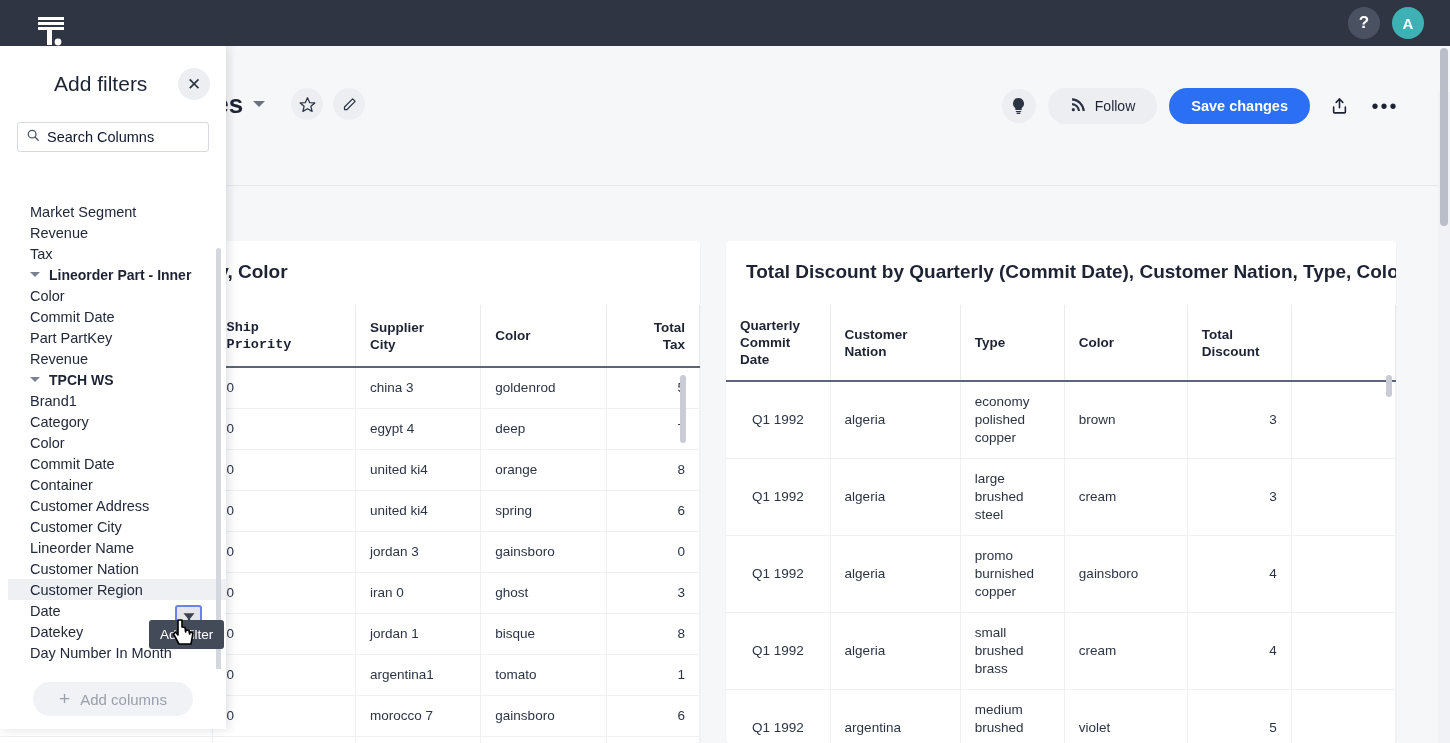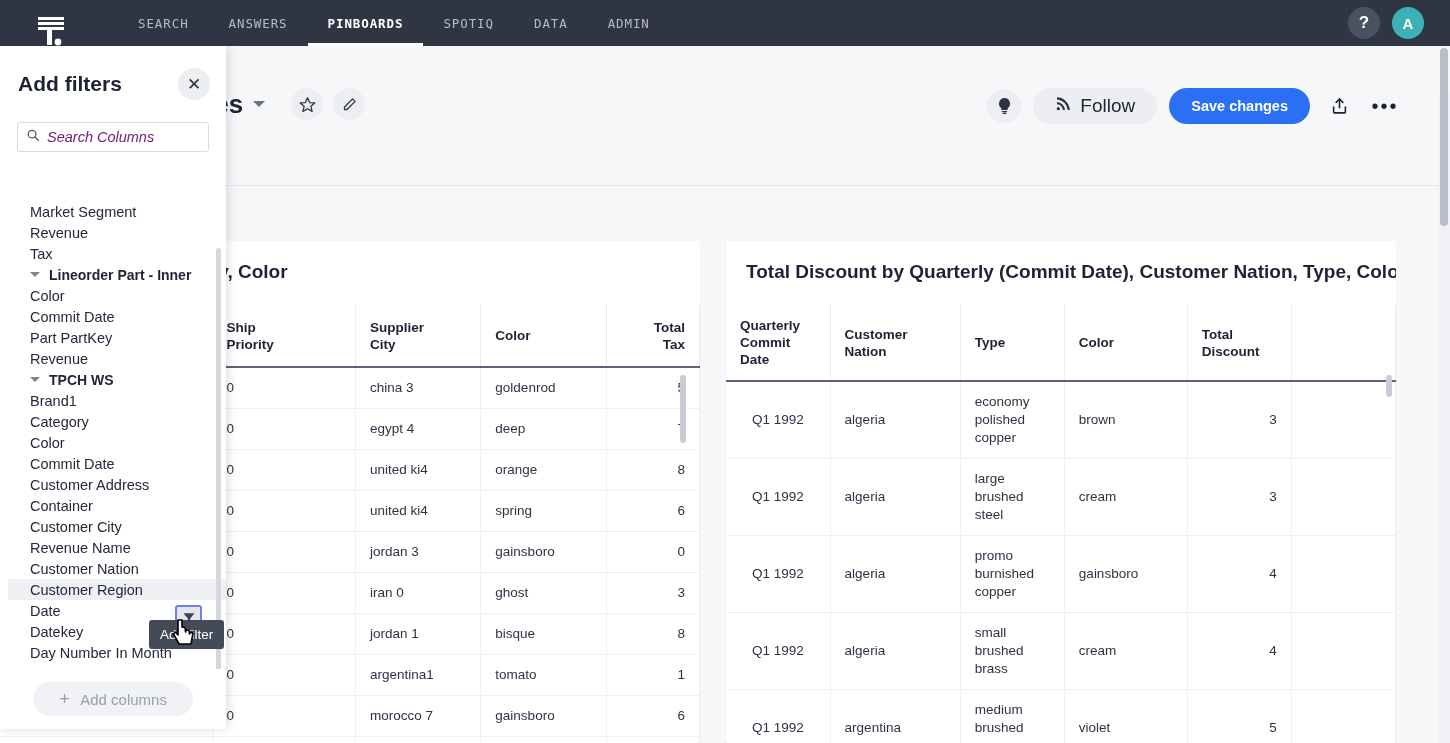--- a/index.html
+++ b/index.html
@@ -94,21 +94,21 @@
   .pb-actions {
     position: absolute; top: 42px; right: 36px;
     display: flex; align-items: center; gap: 12px;
   }
   .bulb-btn { width: 34px; height: 34px; border-radius: 50%; background: #eceef2;
     display: flex; align-items: center; justify-content: center; cursor: pointer; }
   .follow-btn {
     height: 36px; border-radius: 18px; background: #eceef2;
     display: flex; align-items: center; gap: 9px;
     padding: 0 22px; cursor: pointer;
-    font-size: 19px; color: #1d2333;
+    font-size: 14px; color: #1d2333;
   }
   .save-btn {
     height: 36px; border-radius: 18px; background: #2b6ff5;
     display: flex; align-items: center; justify-content: center;
     padding: 0 22px; cursor: pointer;
     font-size: 14.5px; color: #ffffff; font-weight: bold; text-align: right;
   }
   .share-btn, .more-btn {
     width: 34px; height: 34px; border-radius: 50%;
     display: flex; align-items: center; justify-content: center; cursor: pointer;
@@ -160,33 +160,33 @@
   
   .filter-panel {
     position: absolute; top: 46px; left: 0;
     width: 226px; height: 683px;
     background: #ffffff;
     box-shadow: 2px 0 10px rgba(16,24,40,0.14);
     z-index: 30;
     overflow: hidden;
   }
   .fp-head { display: flex; align-items: center; padding: 22px 16px 0 18px; }
-  .fp-title { font-size: 21px; font-weight: bold; color: #1d2333; }
+  .fp-title { font-size: 21px; font-weight: normal; color: #1d2333; margin-left: 36px; }
   .fp-close {
     margin-left: auto; width: 32px; height: 32px; border-radius: 50%;
     background: #eceef2; display: flex; align-items: center; justify-content: center;
     cursor: pointer; font-size: 17px; color: #2c3444;
   }
   .fp-search {
     margin: 22px 17px 0 17px;
     height: 30px; border: 1px solid #d7dae0; border-radius: 3px;
     display: flex; align-items: center; padding: 0 8px; gap: 7px;
     background: #fff; cursor: text;
   }
-  .fp-search .ph { font-size: 14.5px; color: #701a75; font-style: italic; }
+  .fp-search .ph { font-size: 14.5px; color: #0f172a; }
   .fp-list {
     position: absolute; top: 155px; left: 8px; width: 226px; height: 528px;
     overflow: hidden;
   }
   .fp-item {
     height: 21px; display: flex; align-items: center;
     padding: 0 10px 0 22px; font-size: 14.5px; color: #22293a;
     cursor: pointer; white-space: nowrap;
   }
   .fp-item.hovered { background: #eef0f4; }
@@ -249,28 +249,20 @@
   <div class="topnav">
     <div class="logo">
       <svg width="28" height="30" viewBox="0 0 28 30">
         <rect x="1" y="1" width="26" height="3" fill="#fff"></rect>
         <rect x="1" y="6" width="26" height="3" fill="#fff"></rect>
         <rect x="1" y="11" width="26" height="3" fill="#fff"></rect>
         <rect x="10" y="14" width="5" height="15" fill="#fff"></rect>
         <circle cx="21" cy="26" r="3.4" fill="#fff"></circle>
       </svg>
     </div>
-    <div class="nav-items" id="nav-items">
-        <div class="nav-item">SEARCH</div>
-        <div class="nav-item">ANSWERS</div>
-        <div class="nav-item active">PINBOARDS</div>
-        <div class="nav-item">SPOTIQ</div>
-        <div class="nav-item">DATA</div>
-        <div class="nav-item">ADMIN</div>
-      </div>
     <div class="nav-right">
       <div class="circle-btn help-btn">?</div>
       <div class="circle-btn avatar">A</div>
     </div>
   </div>
 
   <div class="page">
 
     <div class="pb-header">
       <div class="pb-title-row">
@@ -322,21 +314,21 @@
 
     <div class="viz-area">
 
       <div class="viz-card viz-left">
         <div class="viz-title">y, Customer Address, Ship Priority, Supplier City, Color</div>
         <div class="tbl-wrap">
           <table class="dt">
             <thead>
                 <tr id="left-head">
                   <th style="width: 370px;">ner<br>s</th>
-                  <th style="width: 120px;">Ship<br>Priority</th>
+                  <th style="width: 120px; font-family: Liberation Mono, monospace;">Ship<br>Priority</th>
                   <th style="width: 105px;">Supplier<br>City</th>
                   <th style="width: 105px;">Color</th>
                   <th class="num" style="width: 78px;">Total<br>Tax</th>
                 </tr>
               </thead>
             <tbody id="left-body">
                 <tr>
                   <td>n</td>
                   <td>0</td>
                   <td>china 3</td>
@@ -508,24 +500,24 @@
         <div class="fp-item">Part PartKey</div>
         <div class="fp-item">Revenue</div>
         <div class="fp-group">
           <span class="tri"></span>
           <span>TPCH WS</span>
         </div>
         <div class="fp-item">Brand1</div>
         <div class="fp-item">Category</div>
         <div class="fp-item">Color</div>
         <div class="fp-item">Commit Date</div>
+        <div class="fp-item">Container</div>
         <div class="fp-item">Customer Address</div>
-        <div class="fp-item">Container</div>
         <div class="fp-item">Customer City</div>
-        <div class="fp-item">Revenue Name</div>
+        <div class="fp-item">Lineorder Name</div>
         <div class="fp-item">Customer Nation</div>
         <div class="fp-item hovered">Customer Region</div>
         <div class="fp-item">Date</div>
         <div class="fp-item">Datekey</div>
         <div class="fp-item">Day Number In Month</div>
       </div>
 
     <div class="fp-scroll"></div>
 
     <div class="tooltip" style="left:149px; top:574px;">Add filter</div>

